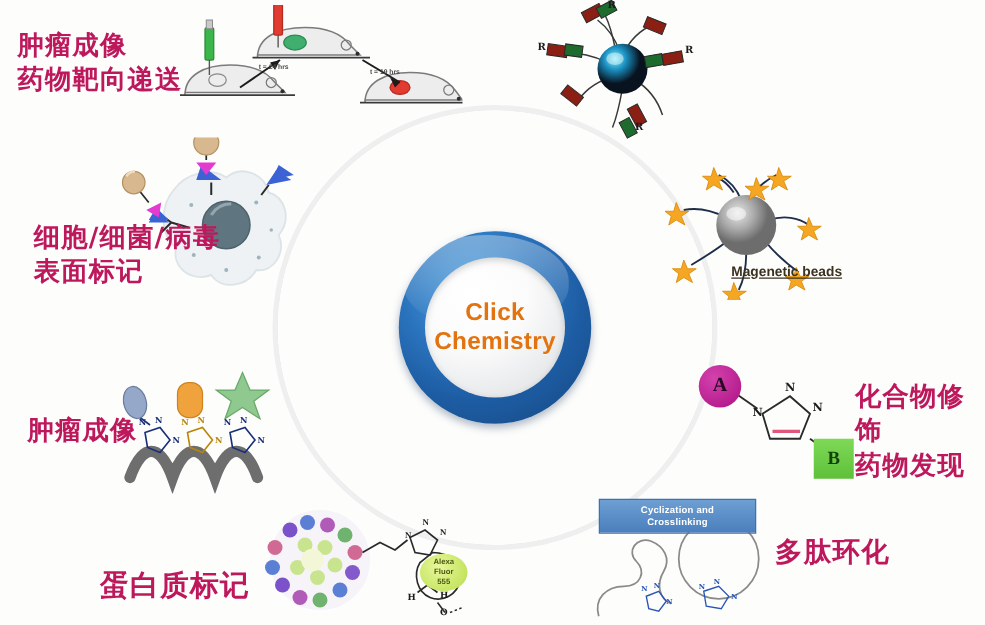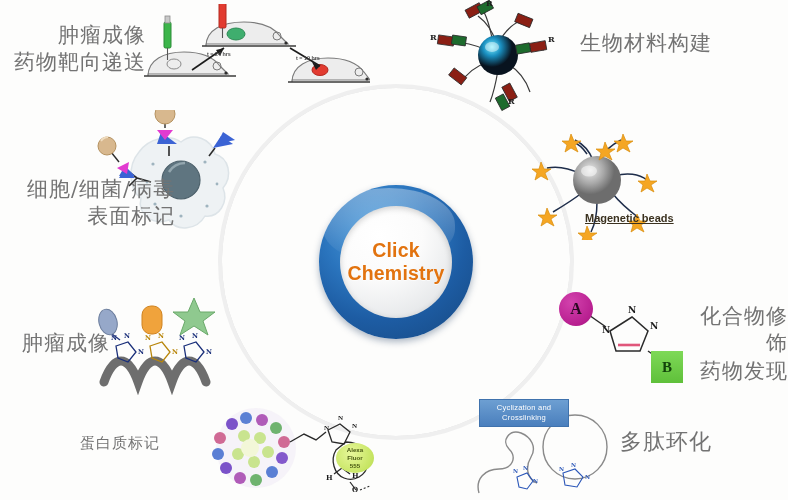--- a/index.html
+++ b/index.html
@@ -10,31 +10,31 @@
     overflow:hidden;
     position:relative;
   }
   #stage{position:absolute;inset:0;width:788px;height:500px;}
   .abs{position:absolute;}
 
   
   .cat-label{
     position:absolute;
     font-family:"DejaVu Serif","Liberation Serif",serif;
-    font-weight:400;
-    color:#737373;
+    font-weight:700;
+    color:#be185d;
     line-height:1.30;
     letter-spacing:1px;
     white-space:pre-line;
-    text-align:right;
+    text-align:left;
   }
   .cl-tumor   { left:14px;  top:22px;  font-size:21px; }
   .cl-cell    { left:4px;   top:176px; font-size:21px;margin-left:23px; }
   .cl-nucleic { left:22px;  top:330px; font-size:21px; }
-  .cl-protein { left:80px;  top:434px; font-size:15px; }
+  .cl-protein { left:80px;  top:454px; font-size:23px; }
   .cl-biomat  { left:580px; top:30px;  font-size:21px; }
   .cl-target  { left:686px; top:166px; font-size:21px; }
   .cl-compound{ left:684px; top:303px; font-size:21px; }
   .cl-peptide { left:620px; top:428px; font-size:22px; }
 
   
   #hub{
     position:absolute;left:319px;top:185px;width:154px;height:154px;
   }
   .hub-ring{
@@ -68,22 +68,22 @@
     position:absolute;
     font-family:"Liberation Sans","DejaVu Sans",sans-serif;
     font-weight:700;
     color:#3a3020;
     white-space:nowrap;
   }
   .cap-beads{left:585px;top:212px;font-size:11px;color:#3b3220;text-decoration:underline;}
   .badge-cyc{
     position:absolute;left:479px;top:399px;width:84px;
     background:linear-gradient(180deg,#6d9fd2,#4a7fbd);
-    color:#ffffff;font-size:7.6px;font-weight:400;line-height:1.30;
-    text-align:center;padding:3px 2px;letter-spacing:.2px;
+    color:#ffffff;font-size:7.6px;font-weight:700;line-height:1.30;
+    text-align:center;padding:3px 20px;letter-spacing:.2px;
     border:1px solid #3f72ad;
   }
   .tag-alexa{
     position:absolute;left:336px;top:443px;width:38px;height:30px;border-radius:50%;
     background:radial-gradient(circle at 40% 35%,#e7f79a,#c7e563 70%,#b2d74c 100%);
     color:#4a5a14;font-size:6.2px;font-weight:700;line-height:1.25;
     display:flex;align-items:center;justify-content:center;text-align:center;
   }
   .node-A{
     position:absolute;left:559px;top:292px;width:34px;height:34px;border-radius:50%;
@@ -467,21 +467,20 @@
         <text x="120" y="84">N</text>
     </g>
   </svg>
   <div class="badge-cyc">
     <span style="white-space:pre-line">Cyclization and
 Crosslinking</span>
   </div>
 
   <div class="cat-label cl-tumor">肿瘤成像
 药物靶向递送</div>
-  <div class="cat-label cl-biomat">生物材料构建</div>
   <div class="cat-label cl-cell">细胞/细菌/病毒
 表面标记</div>
   <div class="cat-label cl-nucleic">肿瘤成像</div>
   <div class="cat-label cl-compound">化合物修饰
 药物发现</div>
   <div class="cat-label cl-protein">蛋白质标记</div>
   <div class="cat-label cl-peptide">多肽环化</div>
 
 </div>
 

